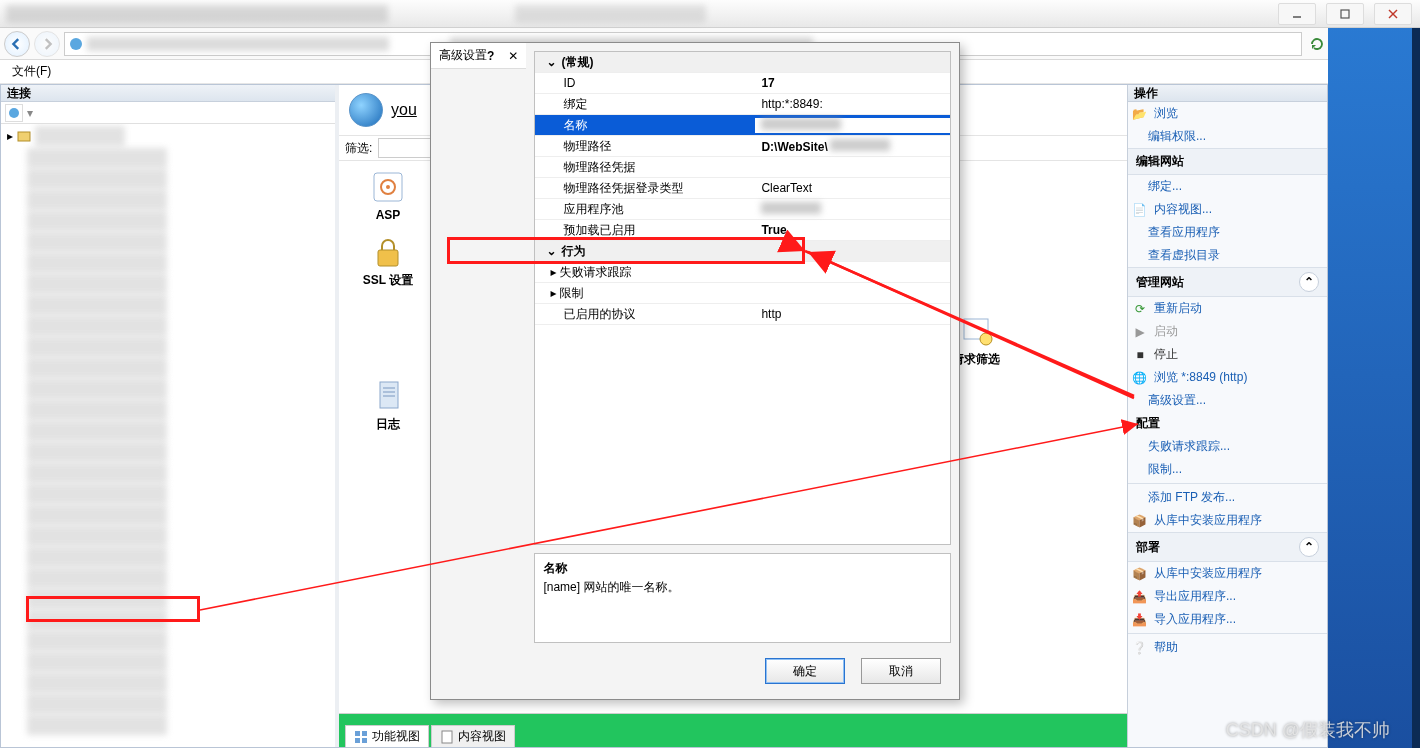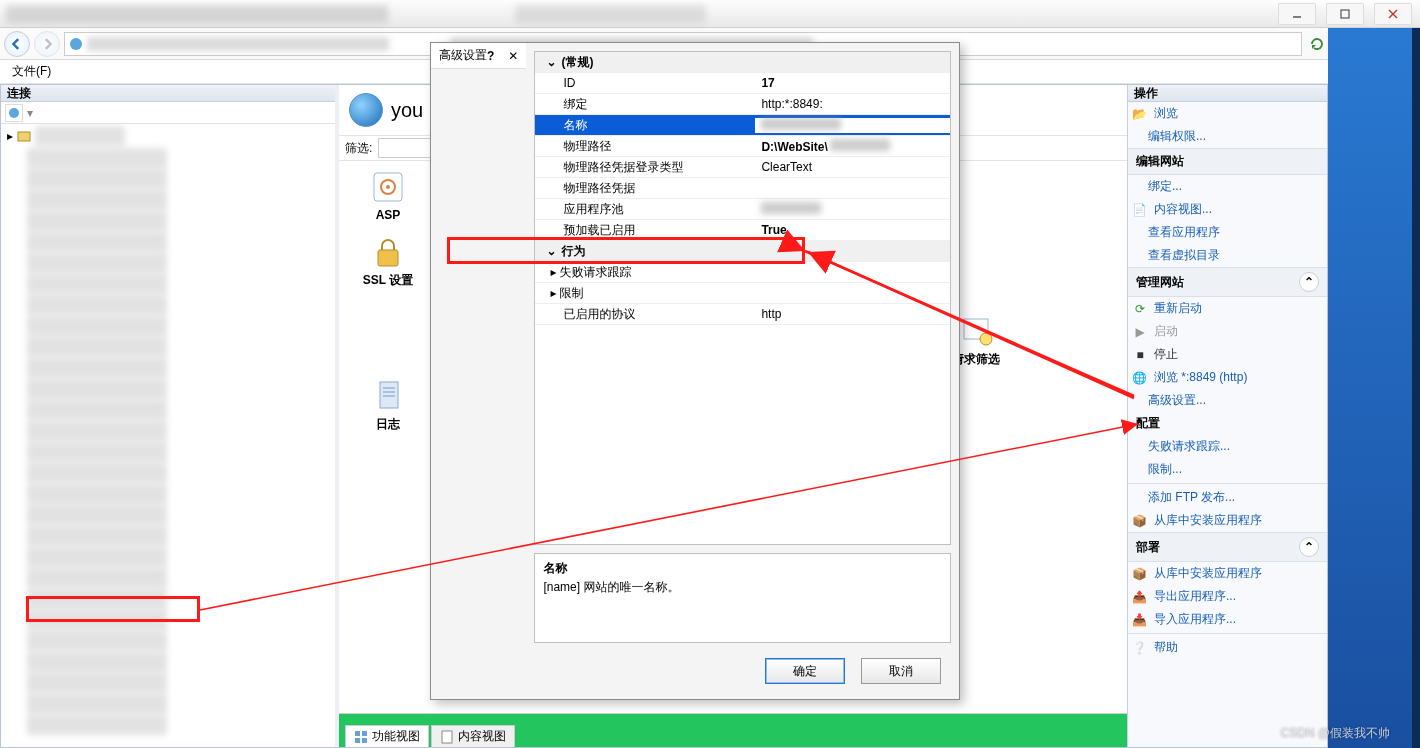--- a/index.html
+++ b/index.html
@@ -32,21 +32,21 @@
   .panehdr { height:14px; background:linear-gradient(#eef2f7,#dde5ee); border-bottom:1px solid #c7d0dc; padding:8px 6px; display:flex; align-items:center; font-weight:bold; justify-content:space-between;}
   .pane-conn .toolbar { height:22px; display:flex; align-items:center; padding:0 4px; gap:4px; border-bottom:1px solid #e0e0e0; }
   .toolicon { width:18px; height:18px; border:1px solid #ddd; background:#fff; display:flex; align-items:center; justify-content:center; cursor:pointer; }
   .tree { flex:1; overflow:hidden; padding:2px 0; position:relative; }
   .treeitem { height:20px; margin-left:26px; margin-bottom:1px; filter:blur(3px); background:#b7b7b7; width:140px; opacity:.4; }
   .tree .spacer { height:2px; }
 
   
   .featurehdr { height:50px; display:flex; align-items:center; padding:6px 10px; gap:8px; }
   .globe { width:34px; height:34px; border-radius:50%; background:radial-gradient(circle at 35% 35%, #8fd3ff, #1b6bb8); border:1px solid #5a94c9; }
-  .featurehdr h1 { font-size:20px; font-weight:normal; }
+  .featurehdr h1 { font-size:16px; font-weight:normal;text-decoration:underline; }
   .filterbar { height:26px; border-top:1px solid #e4e4e4; border-bottom:1px solid #e4e4e4; display:flex; align-items:center; padding:0 6px; gap:6px; }
   .filterinput { width:180px; height:20px; border:1px solid #ccc; }
   .features { flex:1; padding:8px 10px; display:flex; flex-wrap:wrap; gap:12px 28px; align-content:flex-start; }
   .feat { width:78px; display:flex; flex-direction:column; align-items:center; gap:4px; cursor:pointer;font-weight:bold; }
   .feat .ficon { width:36px; height:36px; display:flex; align-items:center; justify-content:center; }
   .feat .flabel { text-align:center; line-height:1.1; }
 
   .viewtabs { height:34px; border-top:1px solid #d0d0d0; display:flex; align-items:flex-end; padding:0 6px; gap:2px; background:#22c55e;}
   .vtab { height:22px; padding:2px 8px; border:1px solid #ccc; border-bottom:none; background:#fff; display:flex; align-items:center; gap:4px; cursor:pointer;}
 
@@ -79,21 +79,21 @@
   .dlgbtn.primary{ border:1px solid #2a74d0; box-shadow:inset 0 0 0 1px #8fc0f4;}
 
   
   .redbox { position:absolute; border:3px solid #ff1a1a; pointer-events:none; z-index:30;}
   svg.arrows { position:absolute; left:0; top:0; width:1420px; height:748px; pointer-events:none; z-index:31;}
 
   
   .desktop-strip{ position:absolute; right:0; top:0; width:92px; height:100%; background:linear-gradient(#2a7bd4,#1a4fa0); z-index:0;}
   .strip-inner{ position:absolute; right:0; top:0; width:8px; height:100%; background:#0c2b55;}
 
-  .watermark { position:absolute; right:30px; bottom:6px; color:rgba(230,230,230,.85); font-size:12px; z-index:50; text-shadow:0 0 3px rgba(0,0,0,.4);}
+  .watermark { position:absolute; right:30px; bottom:6px; color:rgba(230,230,230,.85); font-size:18px; z-index:50; text-shadow:0 0 3px rgba(0,0,0,.4);}
 </style>
 </head>
 <body>
 
 <div class="desktop-strip">
     <div class="strip-inner"></div>
   </div>
 
 <div class="titlebar">
   <div class="title-blur"></div>
@@ -435,26 +435,26 @@
         </div>
       <div class="pgrow sel">
           <span class="k" style="background:#0a5cd7;color:#fff">名称</span>
           <span class="v" style="background:#fff;color:#000"><span class="blur"></span></span>
         </div>
       <div class="pgrow">
           <span class="k">物理路径</span>
           <span class="v"><span>D:\WebSite\</span><span class="blur" style="width:60px;margin-left:2px"></span></span>
         </div>
       <div class="pgrow">
+          <span class="k">物理路径凭据</span>
+          <span class="v"></span>
+        </div>
+      <div class="pgrow">
           <span class="k">物理路径凭据登录类型</span>
           <span class="v" style="font-weight:normal">ClearText</span>
-        </div>
-      <div class="pgrow">
-          <span class="k">物理路径凭据</span>
-          <span class="v"></span>
         </div>
       <div class="pgrow">
           <span class="k">应用程序池</span>
           <span class="v"><span class="blur" style="width:60px"></span></span>
         </div>
       <div class="pgrow">
           <span class="k">预加载已启用</span>
           <span class="v">True</span>
         </div>
       <div class="pgrow cat">

